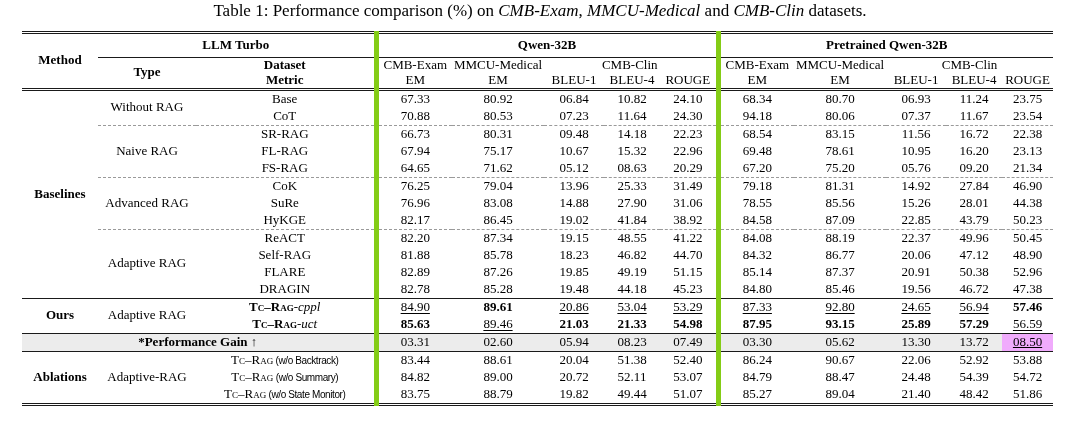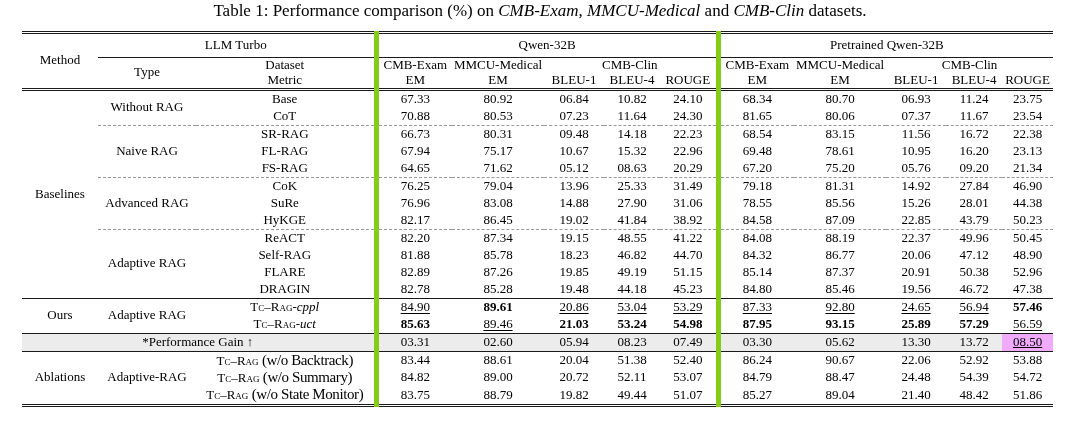--- a/index.html
+++ b/index.html
@@ -21,24 +21,24 @@
     border-bottom: 3px double #1a1a1a;
   }
   th, td {
     font-weight: normal; text-align: center; vertical-align: middle;
     padding: 0 1px; font-size: 13px; height: 17px; line-height: 1.15;
     overflow: hidden; white-space: nowrap;
   }
   tr.h1 th { height: 23px; }
   tr.h2 th { height: 12px; }
   tr.h3 th { height: 13px; }
-  .b   { font-weight: normal; }
+  .b   { font-weight: bold; }
   .it  { font-style: italic; }
   .sc  { font-variant: small-caps; }
-  .mono { font-family: Liberation Serif, serif; font-size: 15px; letter-spacing: -0.4px; }
+  .mono { font-family: Liberation Sans, sans-serif; font-size: 10px; letter-spacing: -0.4px; }
   .u   { text-decoration: underline; text-underline-offset: 2px; font-family: Liberation Serif, serif; }
   .bv  { font-weight: bold; }
   .vl  { border-left: 5px solid #84cc16; }
   .rule-under { border-bottom: 1px solid #1a1a1a; }
   .hbot { border-bottom: 3px double #1a1a1a; }
   tr.dashed > * { border-top: 1px dashed #9a9a9a; }
   tr.solid  > * { border-top: 1px solid #1a1a1a; }
 </style>
 </head>
 <body>
@@ -108,21 +108,21 @@
         <td>11.24</td>
         <td>23.75</td>
       </tr>
       <tr>
         <td>CoT</td>
         <td class="vl">70.88</td>
         <td>80.53</td>
         <td>07.23</td>
         <td>11.64</td>
         <td>24.30</td>
-        <td class="vl">81.65</td>
+        <td class="vl">94.18</td>
         <td>80.06</td>
         <td>07.37</td>
         <td>11.67</td>
         <td>23.54</td>
       </tr>
       <tr class="dashed">
         <th rowspan="3">Naive RAG</th>
         <td>SR-RAG</td>
         <td class="vl">66.73</td>
         <td>80.31</td>
@@ -267,21 +267,21 @@
         <td class="u">92.80</td>
         <td class="u">24.65</td>
         <td class="u">56.94</td>
         <td class="bv">57.46</td>
       </tr>
       <tr>
         <td><span class="sc b">Tc–Rag</span><span class="it">-uct</span></td>
         <td class="vl bv">85.63</td>
         <td class="u">89.46</td>
         <td class="bv">21.03</td>
-        <td class="bv">53.24</td>
+        <td class="bv">21.33</td>
         <td class="bv">54.98</td>
         <td class="vl bv">87.95</td>
         <td class="bv">93.15</td>
         <td class="bv">25.89</td>
         <td class="bv">57.29</td>
         <td class="u">56.59</td>
       </tr>
       <tr class="solid">
         <td class="b" colspan="3" style="background: rgb(236, 236, 236);">*Performance Gain ↑</td>
         <td class="vl" style="background: rgb(236, 236, 236); margin-left: 40px;">03.31</td>

